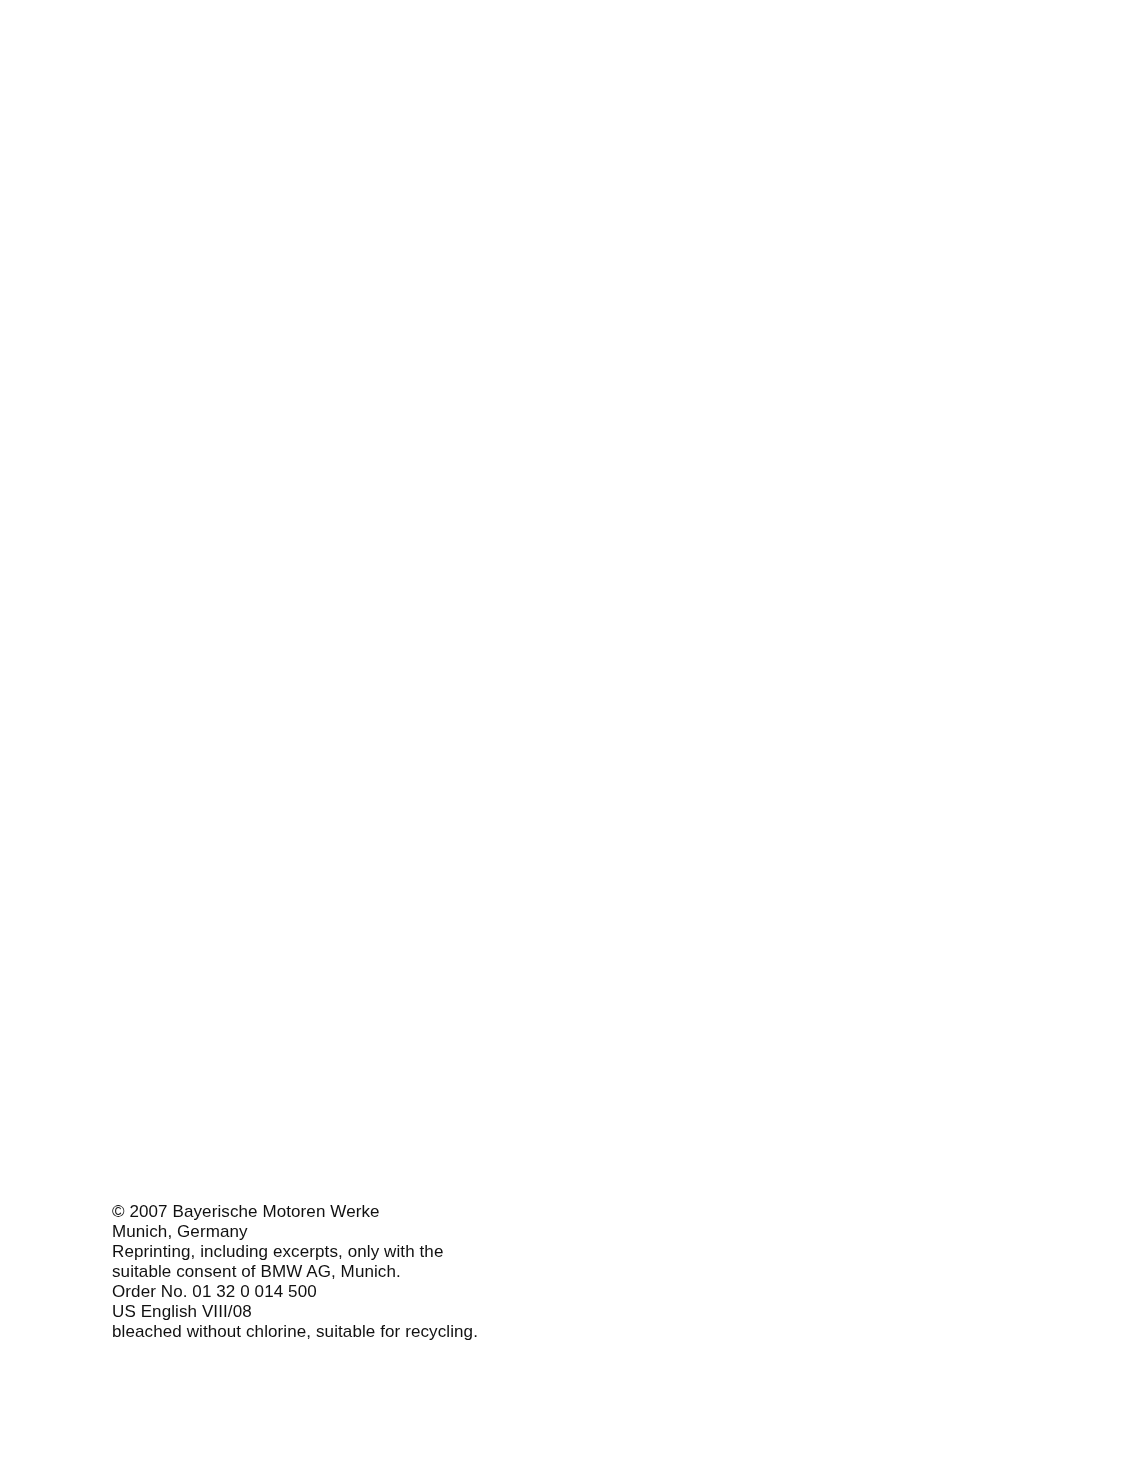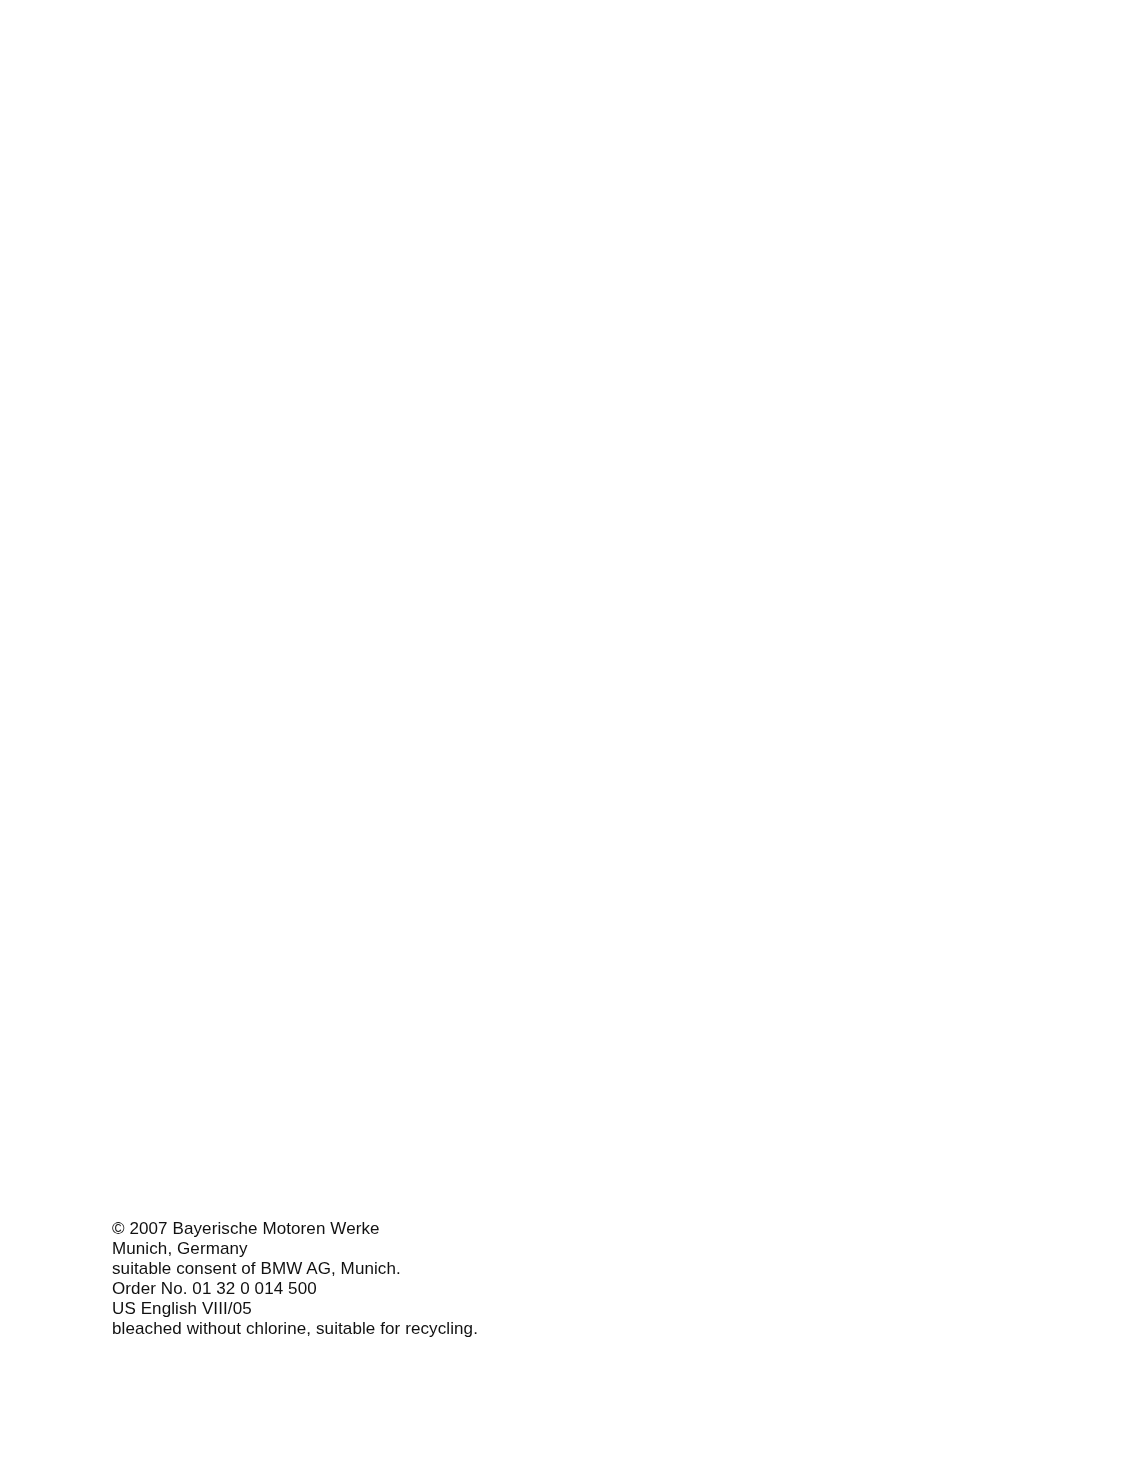--- a/index.html
+++ b/index.html
@@ -19,31 +19,31 @@
   .colophon {
     position: absolute;
     left: 112px;
     top: 1202px;
     width: 420px;
     color: #111111;
     font-size: 17px;
     line-height: 20px;
     letter-spacing: 0.1px;
     font-weight: 400;
-    margin-top: 17px;
   }
   .colophon-line {
     white-space: nowrap;
   }
 </style>
 </head>
 <body>
 
 <div class="page">
   <div class="colophon">
     <div class="colophon-line">© 2007 Bayerische Motoren Werke</div>
     <div class="colophon-line">Munich, Germany</div>
+    <div class="colophon-line">Reprinting, including excerpts, only with the</div>
     <div class="colophon-line">suitable consent of BMW AG, Munich.</div>
     <div class="colophon-line">Order No. 01 32 0 014 500</div>
-    <div class="colophon-line">US English VIII/05</div>
+    <div class="colophon-line">US English VIII/08</div>
     <div class="colophon-line">bleached without chlorine, suitable for recycling.</div>
   </div>
 </div>
 
 </body></html>

